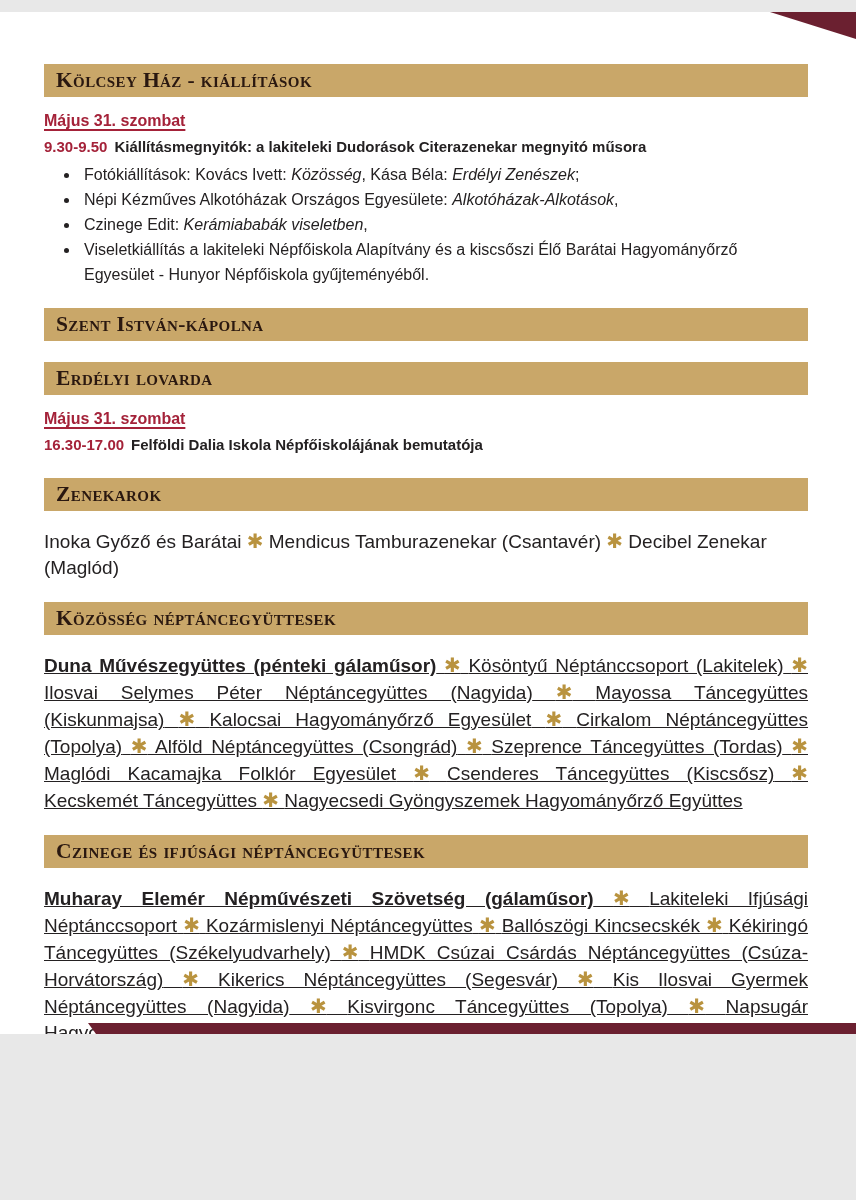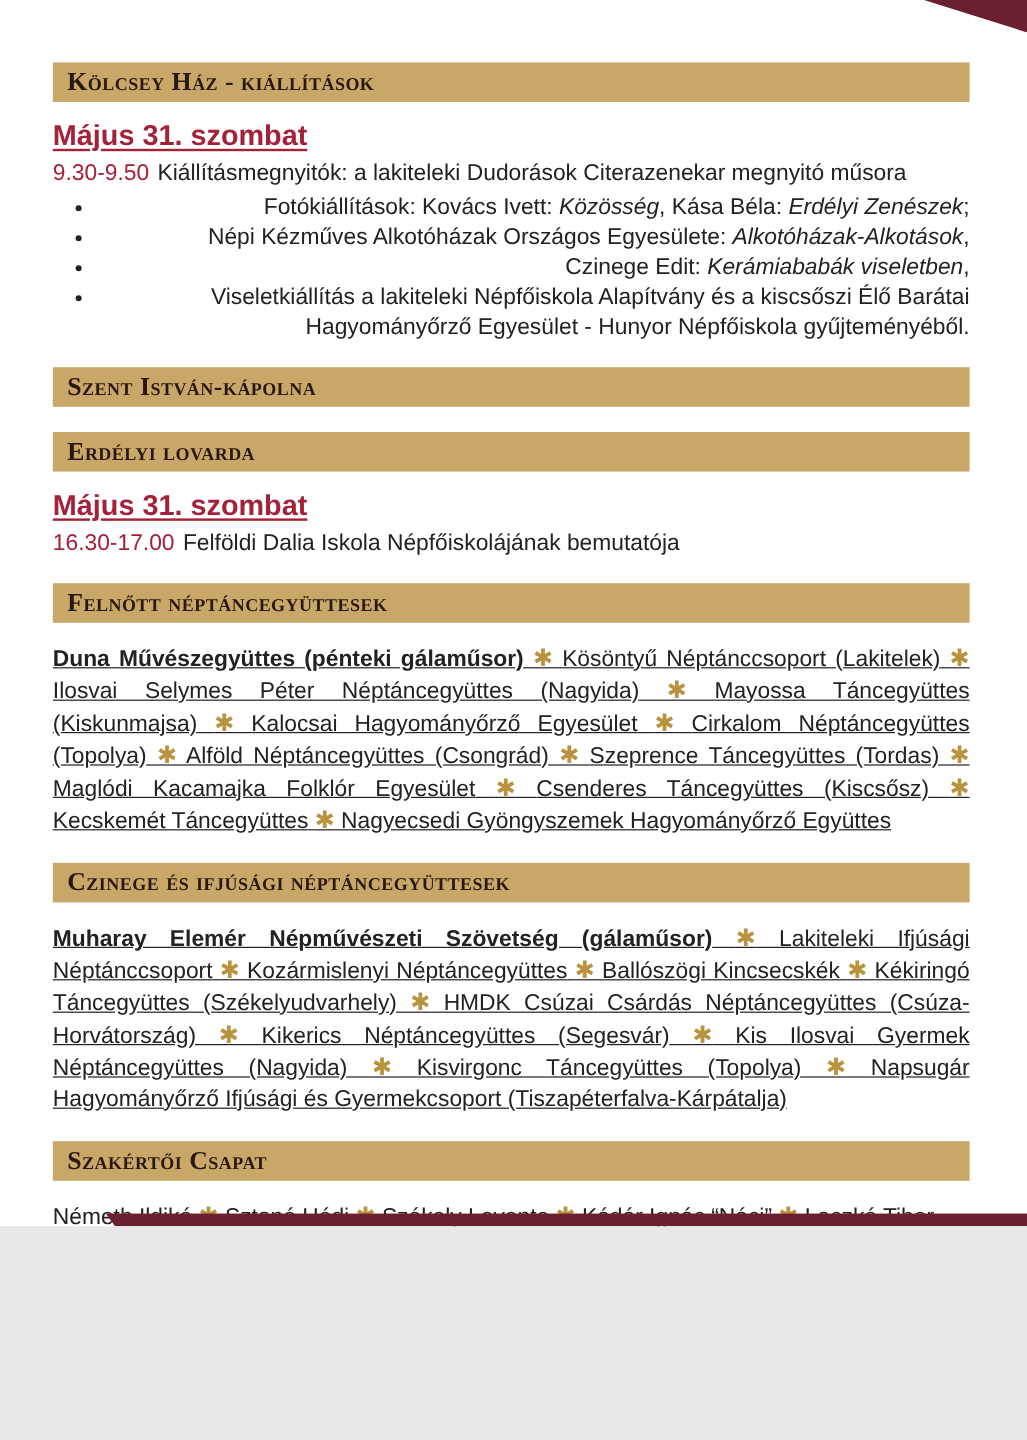--- a/index.html
+++ b/index.html
@@ -9,21 +9,21 @@
     --body:#242122;
     --asterisk:#B9933F;
     --maroon:#6B2030;
     --bg:#FFFFFF;
   }
   *{margin:0;padding:0;box-sizing:border-box;}
   html,body{background:#e8e8e8;}
   .page{
     position:relative;
     width:856px;height:1022px;
-    margin:0 auto;
+    margin:12px auto;
     background:var(--bg);
     font-family:"Liberation Sans", sans-serif;
     color:var(--body);
     overflow:hidden;
   }
   .content{
     position:absolute;
     left:44px;top:52px;
     width:764px;
   }
@@ -38,45 +38,45 @@
   .bar-title{
     font-family:"Liberation Serif", serif;
     font-variant:small-caps;
     font-weight:bold;
     font-size:21.5px;
     letter-spacing:.4px;
     color:var(--header-text);
   }
   .date{
     margin-top:15px;
-    font-size:24px;
+    font-size:16px;
     font-weight:bold;
     color:var(--red);
   }
   .date .date-text{
     text-decoration:underline;
     text-decoration-thickness:2px;
     text-underline-offset:3px;
   }
   .event-line{
     margin-top:4px;
-    font-size:19px;
+    font-size:15px;
     line-height:25px;
+    font-weight:bold;
   }
   .time{
     color:var(--red);
     margin-right:7px;
   }
   ul.bullets{
     list-style:disc;
     margin-top:3px;
     padding-left:36px;
-    font-size:19px;
+    font-size:16px;
     line-height:25px;
-    text-align:right;
   }
   ul.bullets li{padding-left:4px;}
   .it{font-style:italic;}
   .plain-line{
     margin-top:17px;
     font-size:19px;
     line-height:26px;
   }
   .ensemble{
     margin-top:17px;
@@ -142,24 +142,30 @@
         <span class="bar-title">Erdélyi lovarda</span>
       </div>
       <h3 class="date">
         <span class="date-text">Május 31. szombat</span>
       </h3>
       <p class="event-line">
         <span class="time">16.30-17.00</span><span>Felföldi Dalia Iskola Népfőiskolájának bemutatója</span>
       </p>
     </section>
 
+    <section>
+      <div class="bar">
+        <span class="bar-title">Zenekarok</span>
+      </div>
+      <p class="plain-line"><span>Inoka Győző és Barátai</span> <span class="sep">✱</span> <span>Mendicus Tamburazenekar (Csantavér)</span> <span class="sep">✱</span> <span>Decibel Zenekar (Maglód)</span></p>
+    </section>
 
     <section>
       <div class="bar">
-        <span class="bar-title">Felnőtt néptáncegyüttesek</span>
+        <span class="bar-title">Közösség néptáncegyüttesek</span>
       </div>
       <p class="ensemble">
         <span class="lead">Duna Művészegyüttes (pénteki gálaműsor)</span><span> <span class="sep">✱</span> <span>Kösöntyű Néptánccsoport (Lakitelek)</span> <span class="sep">✱</span> <span>Ilosvai Selymes Péter Néptáncegyüttes (Nagyida)</span> <span class="sep">✱</span> <span>Mayossa Táncegyüttes (Kiskunmajsa)</span> <span class="sep">✱</span> <span>Kalocsai Hagyományőrző Egyesület</span> <span class="sep">✱</span> <span>Cirkalom Néptáncegyüttes (Topolya)</span> <span class="sep">✱</span> <span>Alföld Néptáncegyüttes (Csongrád)</span> <span class="sep">✱</span> <span>Szeprence Táncegyüttes (Tordas)</span> <span class="sep">✱</span> <span>Maglódi Kacamajka Folklór Egyesület</span> <span class="sep">✱</span> <span>Csenderes Táncegyüttes (Kiscsősz)</span> <span class="sep">✱</span> <span>Kecskemét Táncegyüttes</span> <span class="sep">✱</span> <span>Nagyecsedi Gyöngyszemek Hagyományőrző Együttes</span></span>
       </p>
     </section>
 
     <section>
       <div class="bar">
         <span class="bar-title">Czinege és ifjúsági néptáncegyüttesek</span>
       </div>

